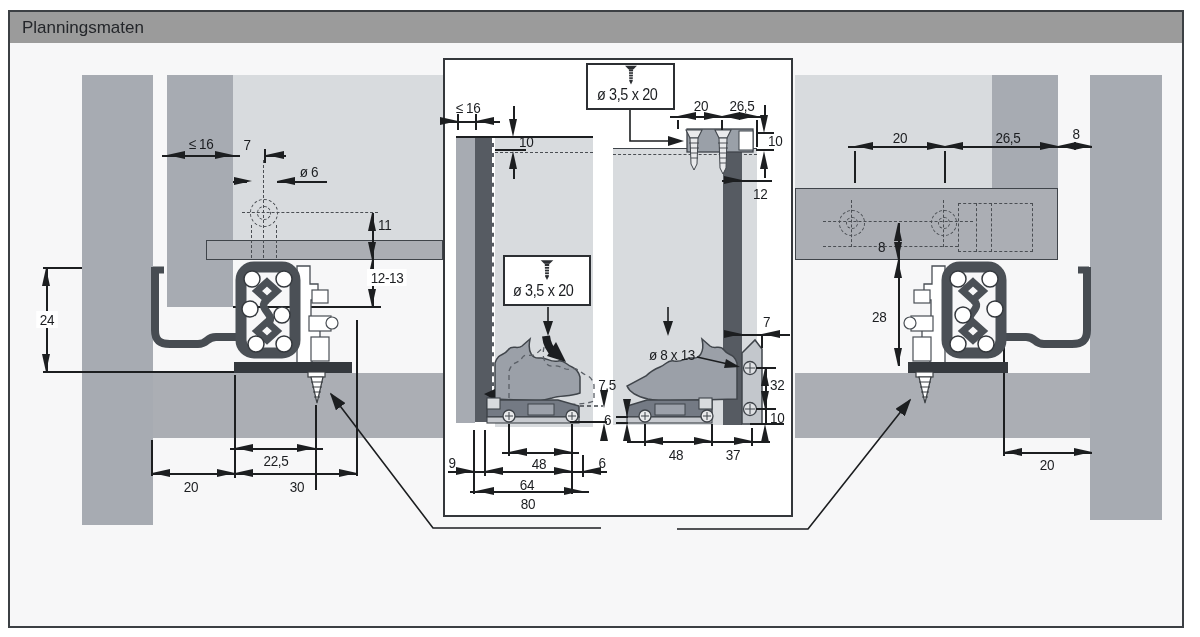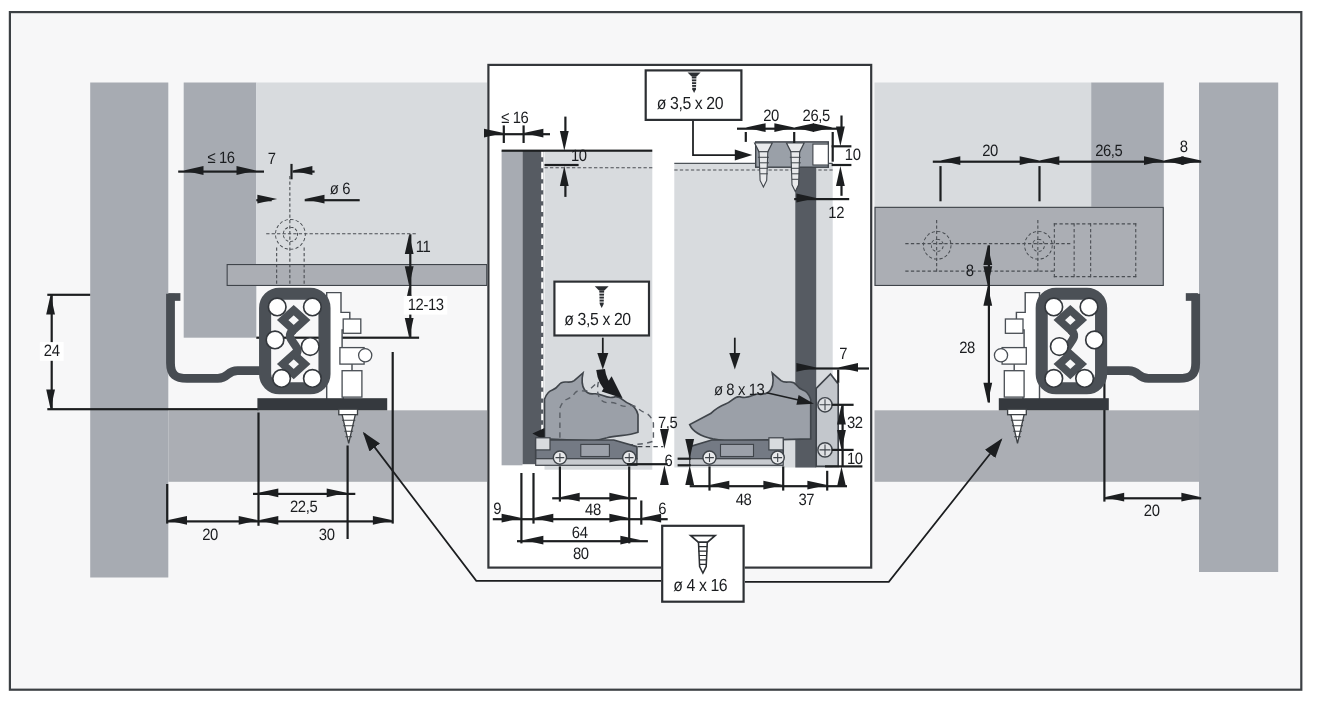--- a/index.html
+++ b/index.html
@@ -33,20 +33,23 @@
   .lblbox{border:2px solid #2c2f33;background:var(--inset_bg);display:flex;flex-direction:column;align-items:center;justify-content:flex-end}
   .lblbox .dim{font-size:16px;margin-bottom:5px}
   svg{position:absolute;left:0;top:0;pointer-events:none}
   .z10{z-index:10}.z20{z-index:20}.z30{z-index:30}.z40{z-index:40}.z45{z-index:45}.z50{z-index:50}.z55{z-index:55}.z60{z-index:60}
 </style>
 </head>
 <body>
 
 <div id="stage">
   <div id="frame"></div>
+  <div id="header">
+    <span>Planningsmaten</span>
+  </div>
 
   <div class="abs pnl z10" style="left:82px;top:75px;width:71px;height:450px"></div>
   <div class="abs pnl z10" style="left:167px;top:75px;width:66px;height:232px"></div>
   <div class="abs pnlL z10" style="left:233px;top:75px;width:210px;height:165px"></div>
   <div class="abs pnlM z10" style="left:206px;top:240px;width:237px;height:20px;border:1.5px solid var(--outline)"></div>
   <div class="abs pnlM z10" style="left:153px;top:373px;width:290px;height:65px"></div>
   <div class="abs pnlL z10" style="left:795px;top:75px;width:197px;height:113px"></div>
   <div class="abs pnl z10" style="left:992px;top:75px;width:66px;height:113px"></div>
   <div class="abs pnlM z10" style="left:795px;top:188px;width:263px;height:72px;border:1.5px solid var(--outline)"></div>
   <div class="abs pnlM z10" style="left:795px;top:373px;width:295px;height:65px"></div>
@@ -403,21 +406,13 @@
   <div class="abs lblbox z60" style="left:503px;top:255px;width:88px;height:51px">
     <svg width="18" height="24" viewBox="0 0 20 26" style="position:static">
       <polygon points="3,1 17,1 13,5 7,5" fill="#2b2e32"></polygon>
       <polygon points="7.5,5 12.5,5 12,19 10,23 8,19" fill="#2b2e32"></polygon>
       <path d="M7,8 h6 M7,11 h6 M7.3,14 h5.4 M7.6,17 h4.8" stroke="#fff" stroke-width="1"></path>
     </svg>
     <span class="dim">ø 3,5 x 20</span>
   </div>
 
 
-  <div class="abs lblbox z60" style="left:601px;top:477px;width:76px;height:71px">
-    <svg width="30" height="40" viewBox="0 0 30 40" style="position:static">
-      <polygon points="4,2 26,2 19,8 11,8" fill="none" stroke="#2b2e32" stroke-width="1.6"></polygon>
-      <path d="M11,8 L19,8 L18,30 L15,36 L12,30 Z" fill="#fff" stroke="#2b2e32" stroke-width="1.4"></path>
-      <path d="M11,12 h8 M11,16 h8 M11.4,20 h7.2 M11.8,24 h6.4 M12.2,28 h5.6" stroke="#2b2e32" stroke-width="1.1"></path>
-    </svg>
-    <span class="dim">ø 4 x 16</span>
-  </div>
 </div>
 
 </body></html>

